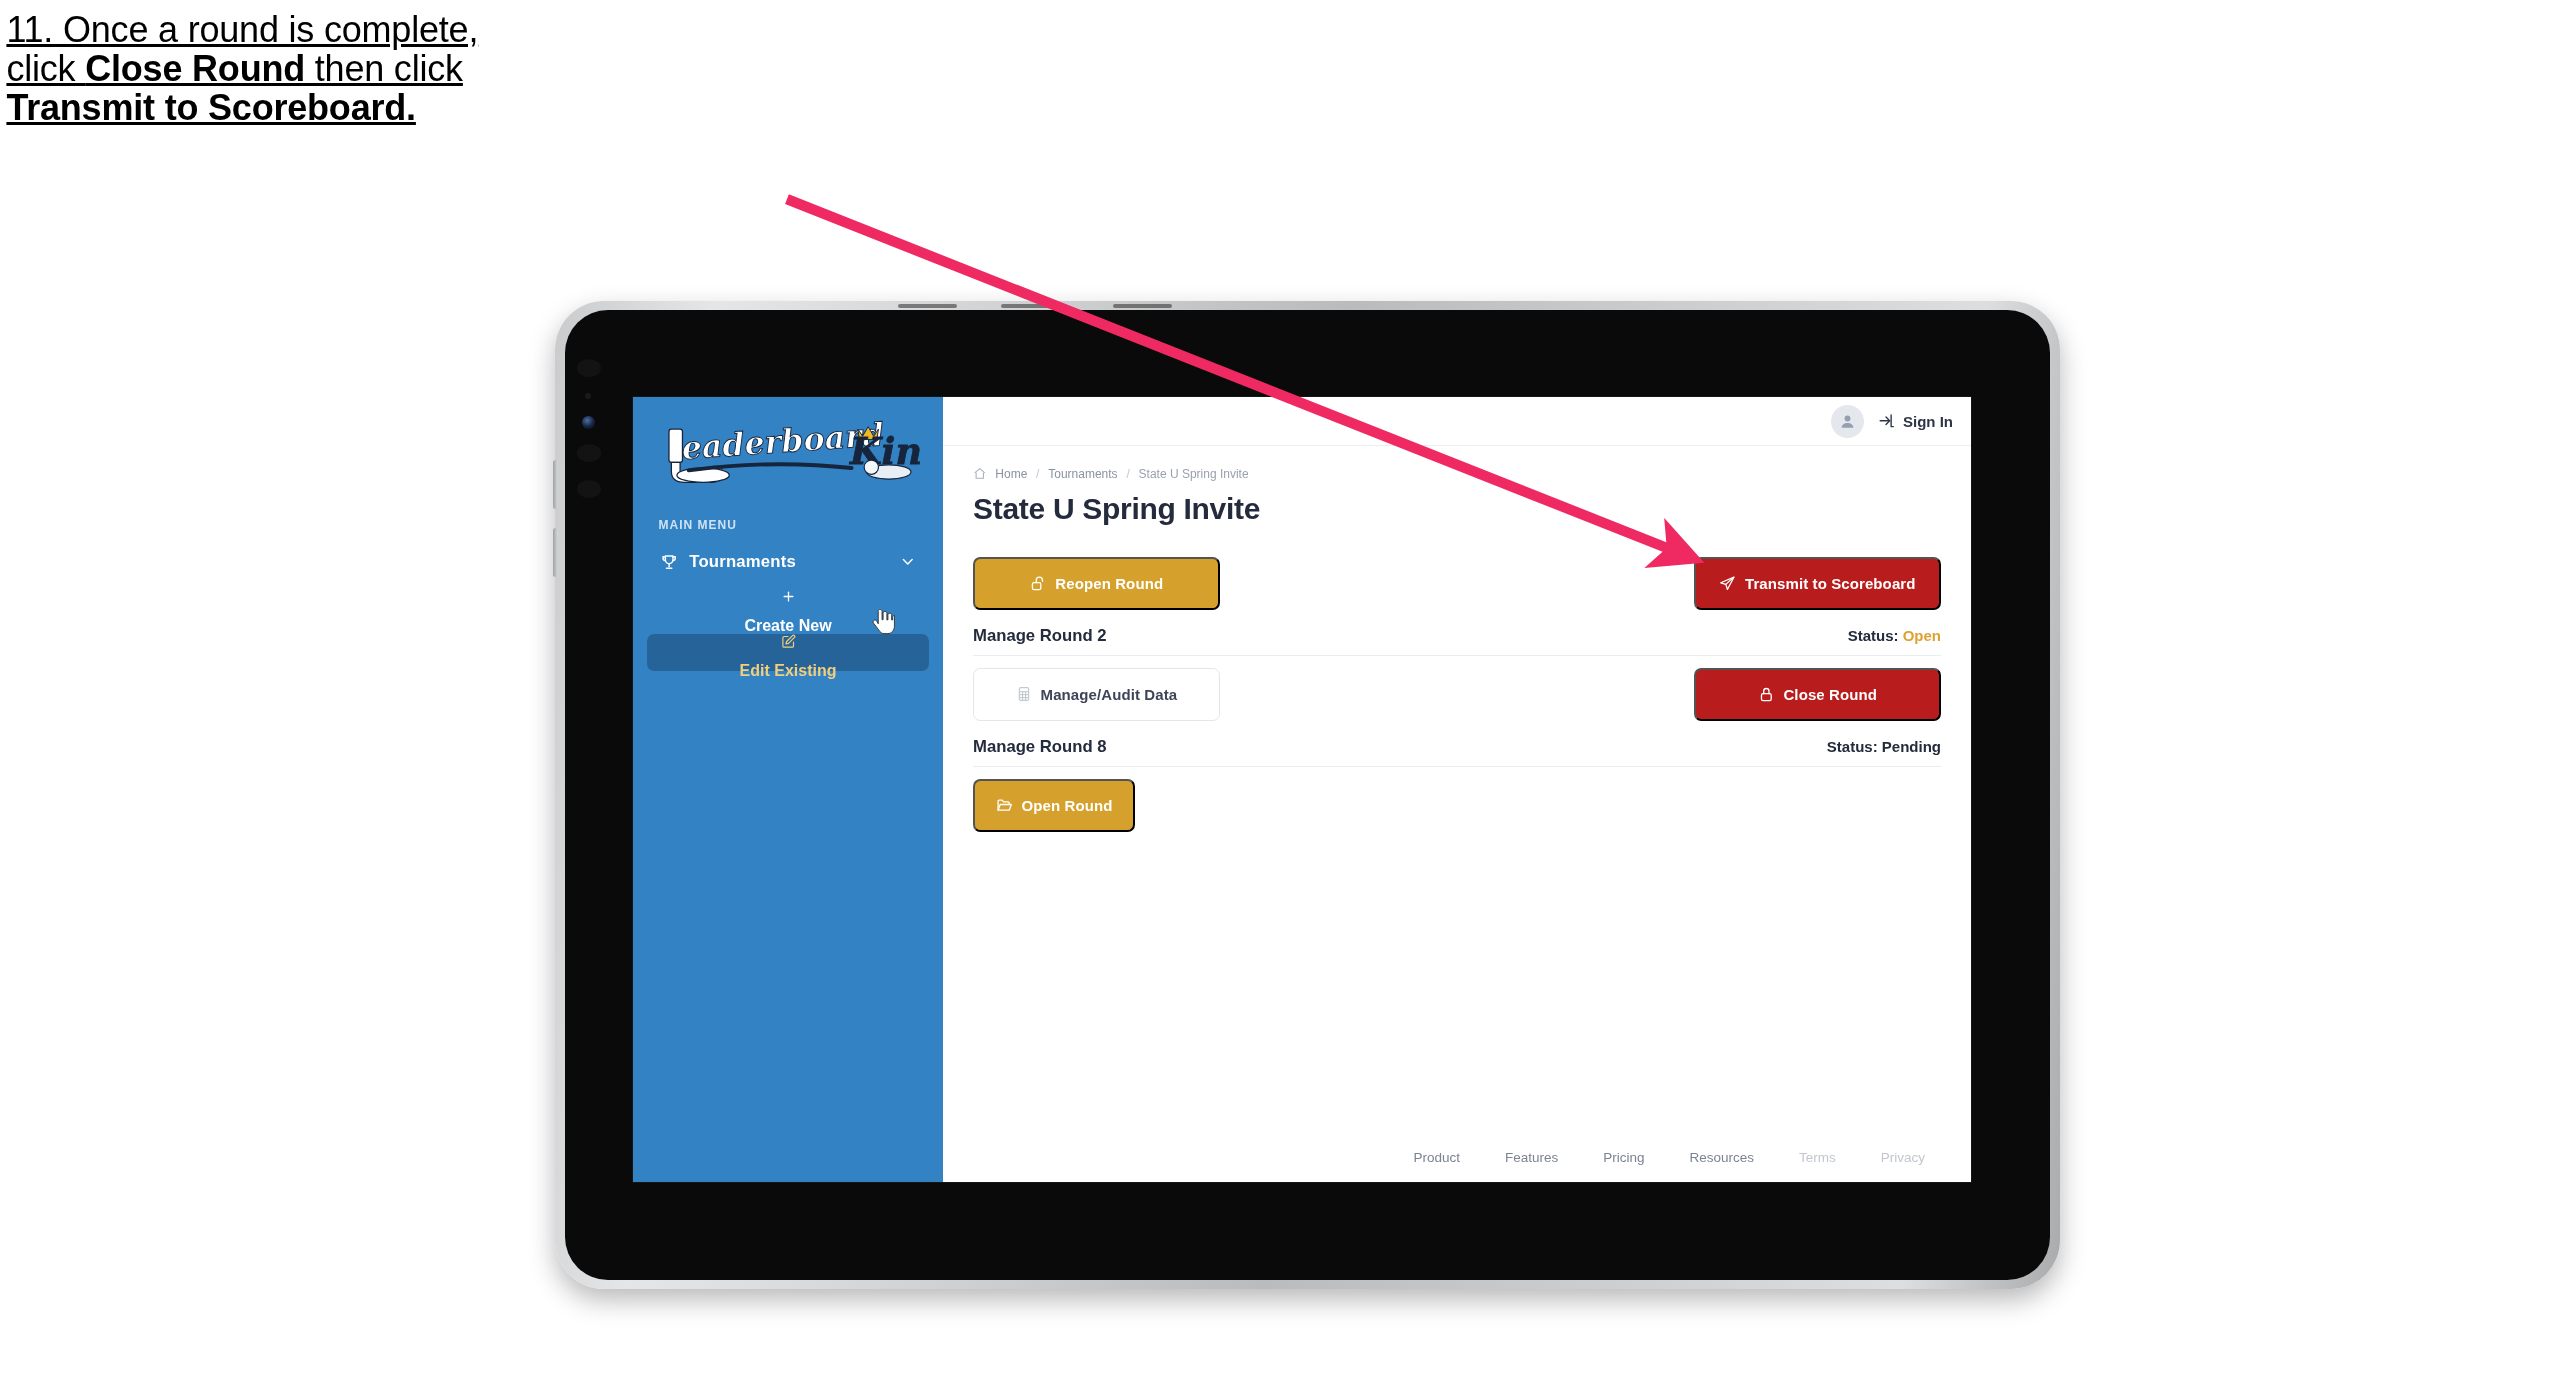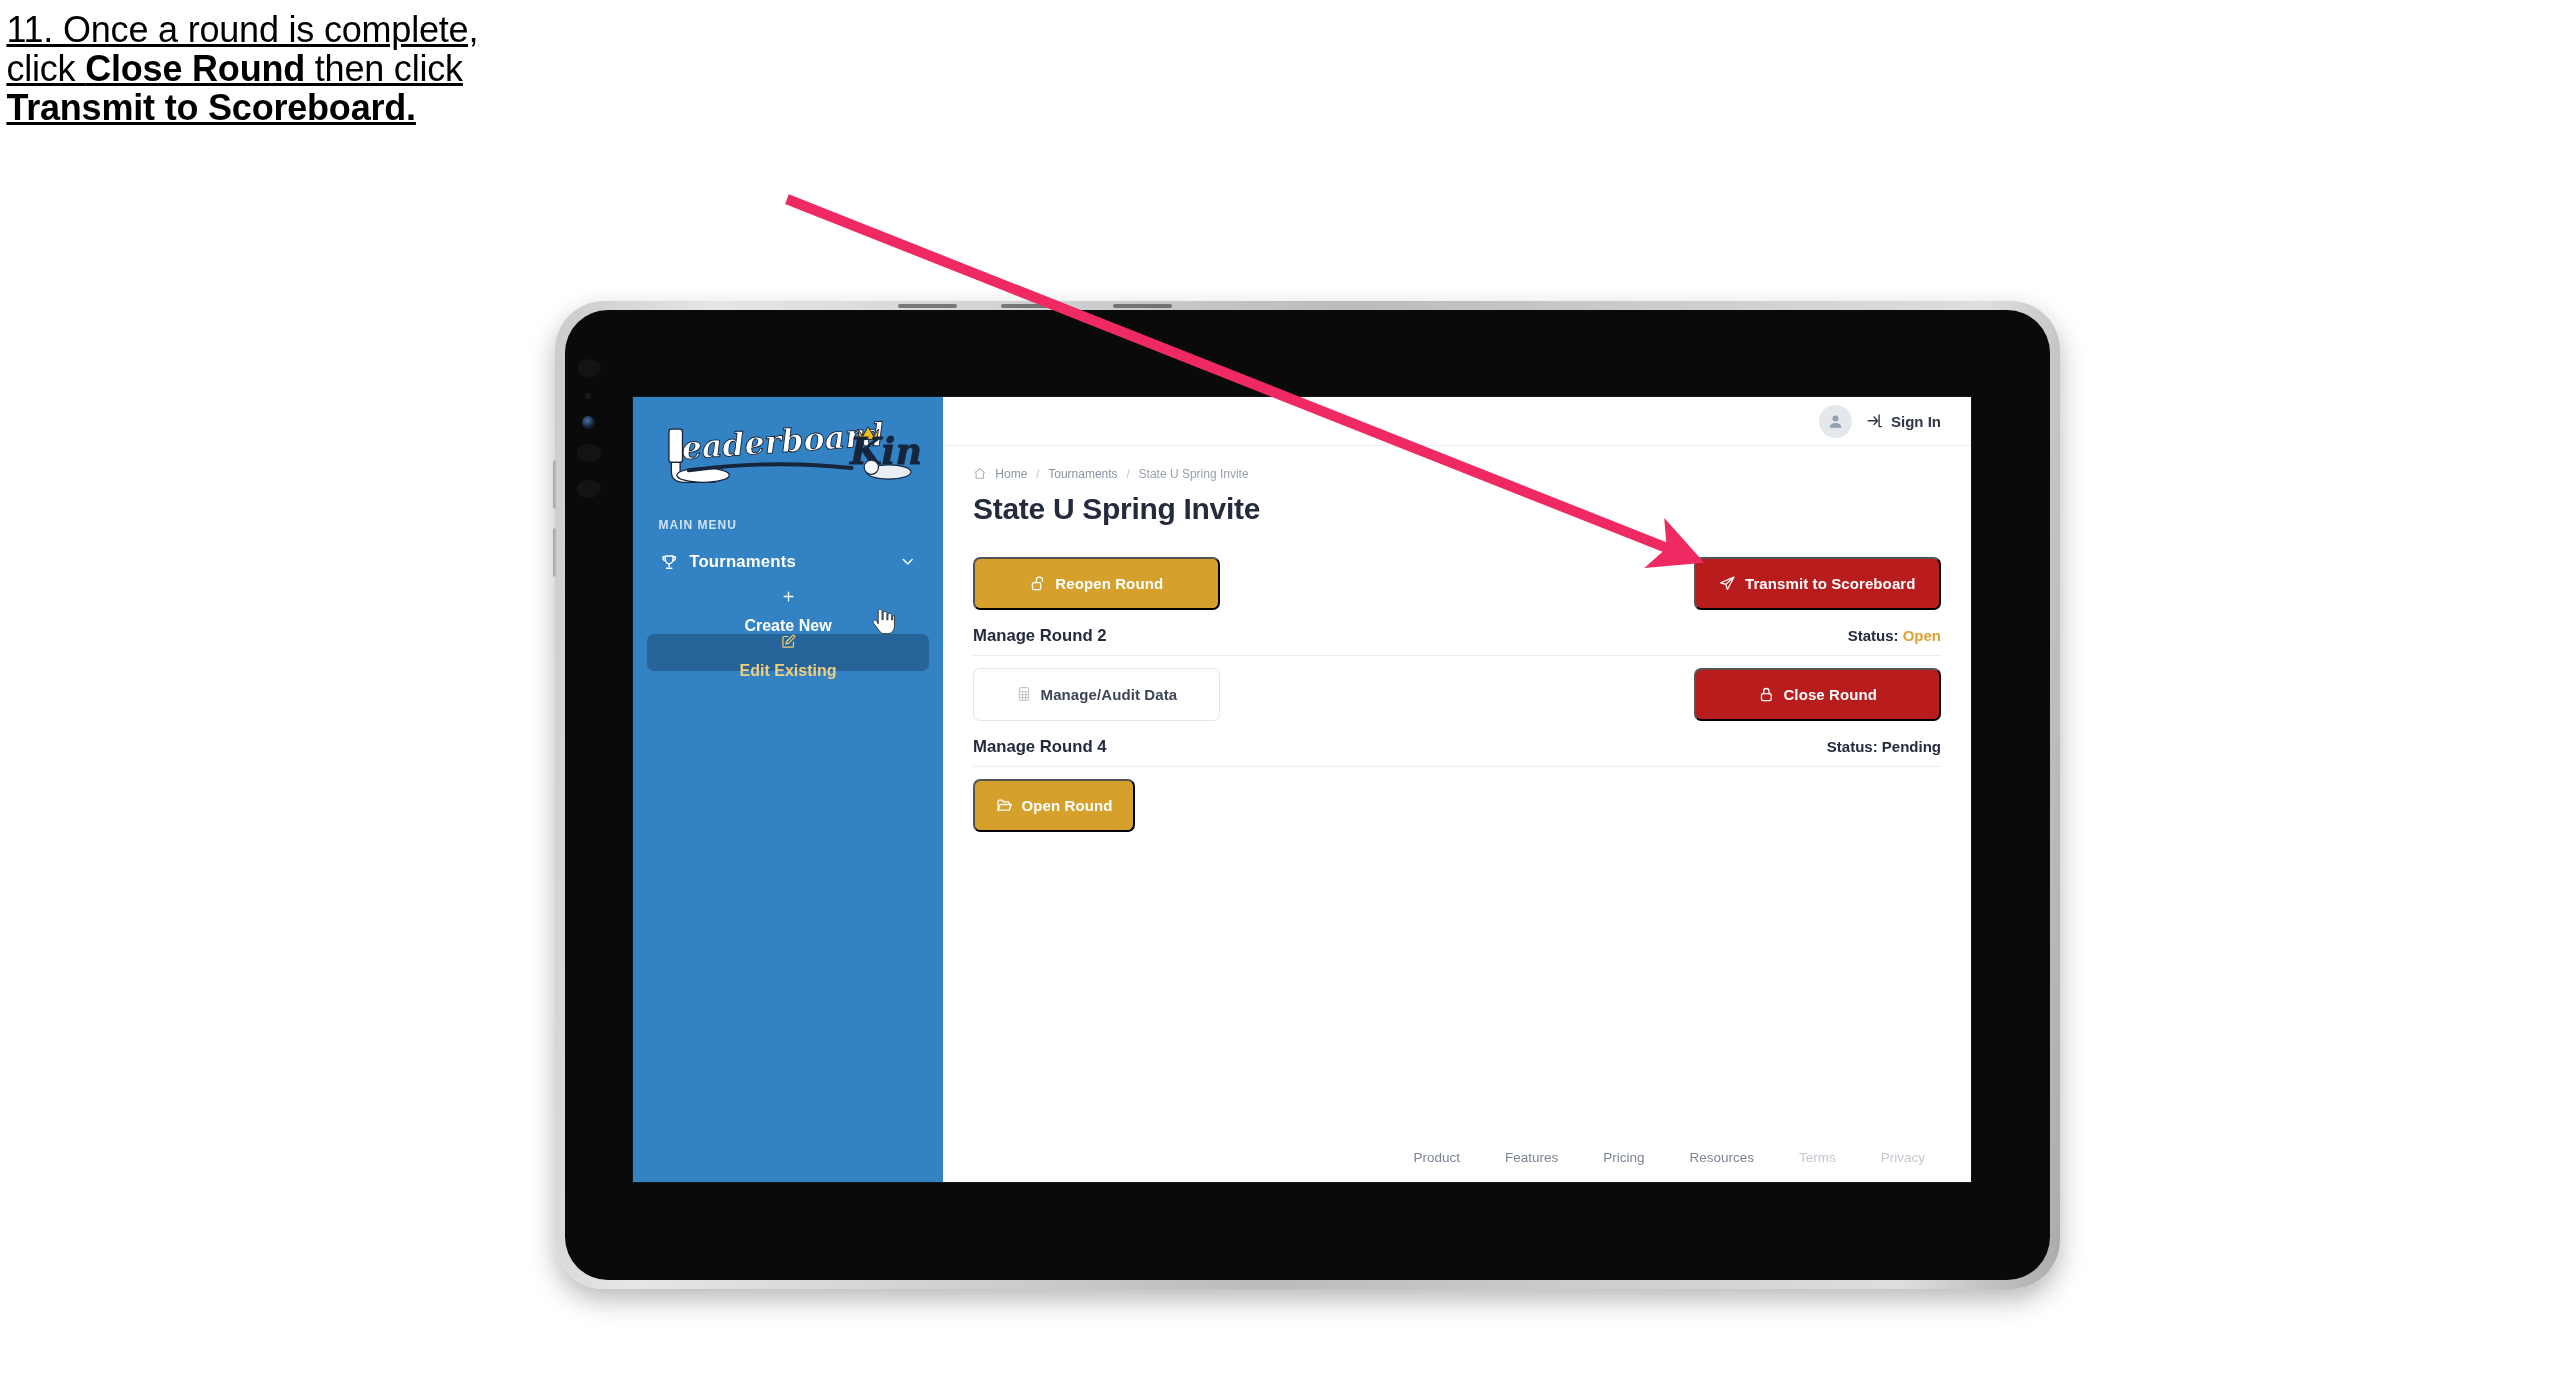--- a/index.html
+++ b/index.html
@@ -70,21 +70,21 @@
     color:#ffffff; font-size:16px; font-weight:bold; border-radius:7.2px;flex-direction:column;
   }
   .nav-sub.active{ background:#256398; }
   .nav-sub.active .sub-label{ color:#f2cf7d; }
   .ico{ display:inline-flex; align-items:center; justify-content:center; flex:0 0 auto; }
 
   
   #main{ flex:1; background:#ffffff; display:flex; flex-direction:column; min-width:0; }
   #topbar{
     height:49px; border-bottom:0.8px solid #eceef1; display:flex;
-    align-items:center; justify-content:flex-end; padding-right:30px; gap:14.3px;
+    align-items:center; justify-content:flex-end; padding-right:18px; gap:14.3px;
   }
   #avatar{
     width:33px; height:33px; border-radius:50%; background:#e4e7eb;
     display:flex; align-items:center; justify-content:center;
   }
   #signin{
     display:flex; align-items:center; gap:7.2px;
     font-size:15px; font-weight:bold; color:#2d3547;
   }
   #content{ flex:1; padding:21px 30px 0 30px; min-width:0; }
@@ -317,21 +317,21 @@
                   <path d="M8.2 11V7.4a3.8 3.8 0 0 1 7.6 0V11"></path>
               </svg>
             </span>
             <span>Close Round</span>
           </button>
         </div>
       </section>
 
       <section class="round">
         <div class="round-head">
-          <span class="round-title">Manage Round 4</span>
+          <span class="round-title">Manage Round 8</span>
           <span class="round-status">
             <span>Status:</span>
             <span class="val pending">Pending</span>
           </span>
         </div>
         <div class="round-actions">
           <button class="btn gold" style="min-width:134px;">
             <span class="ico">
               <svg width="16.7" height="16.7" viewBox="0 0 24 24" fill="none" stroke="#ffffff" stroke-width="1.9" stroke-linejoin="round">
                 <path d="M3 19V6a1.5 1.5 0 0 1 1.5-1.5h4.3l2 2.6h6.7A1.5 1.5 0 0 1 19 8.6V10"></path>

